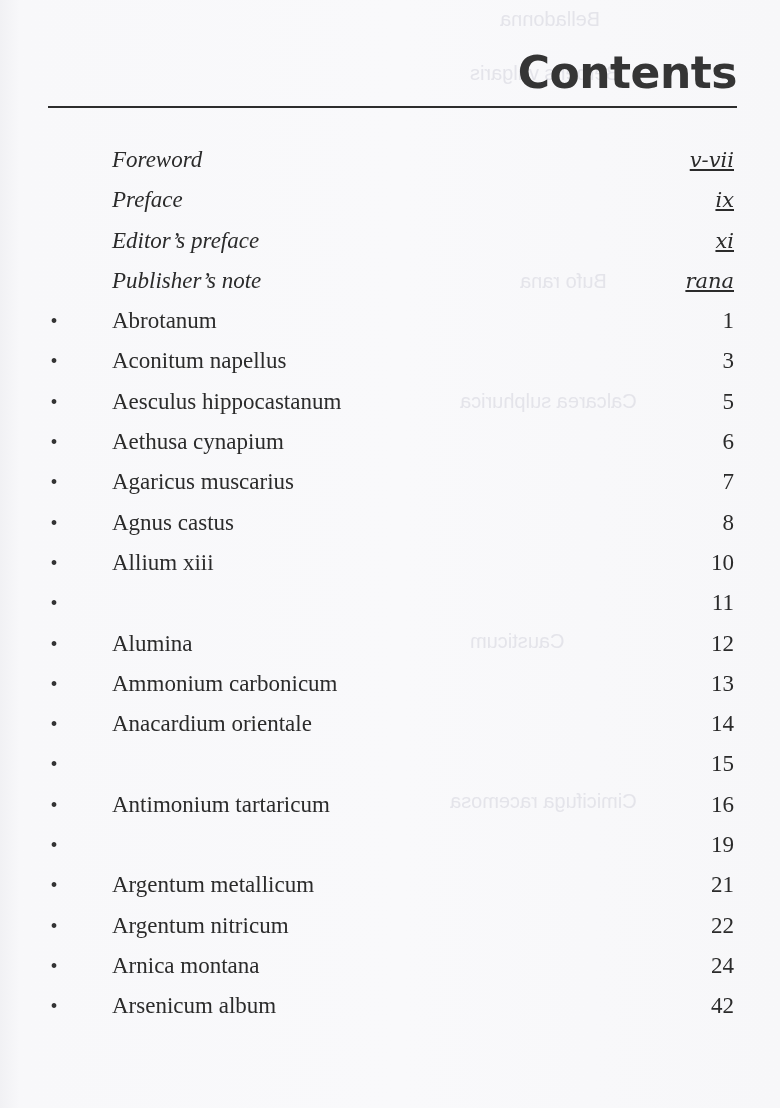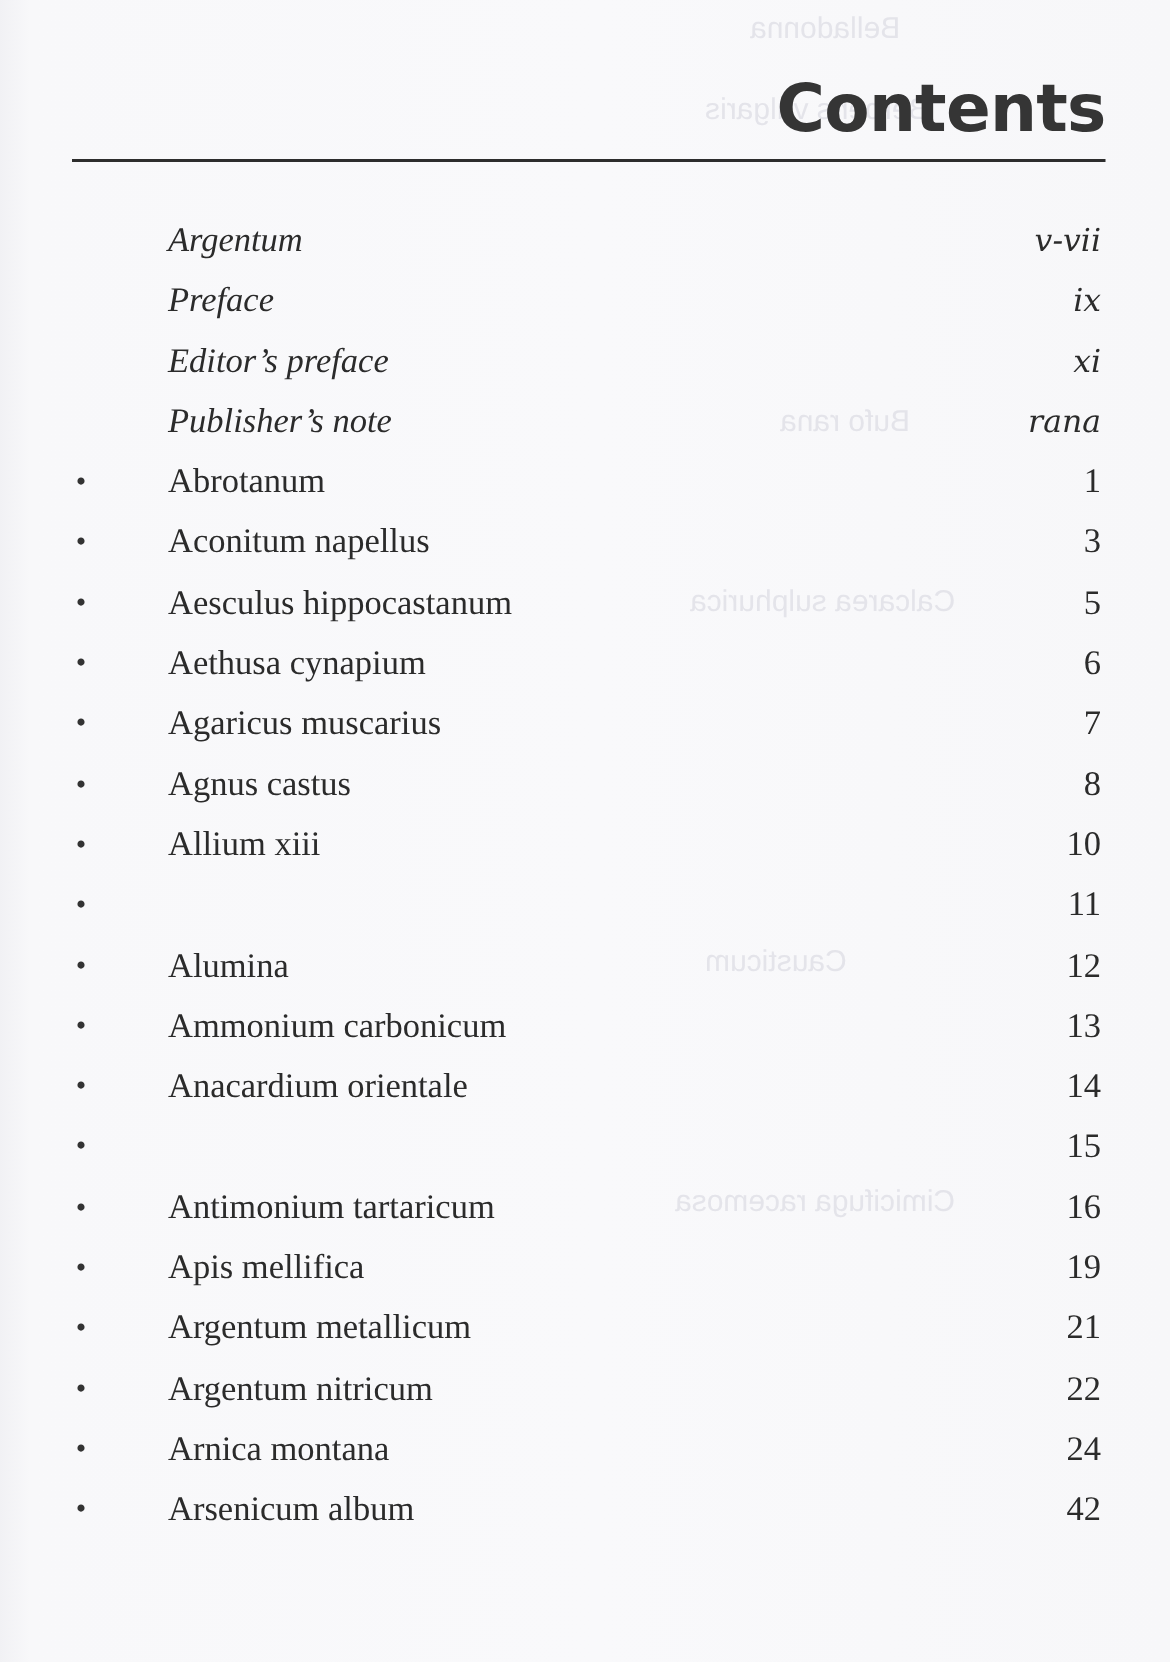--- a/index.html
+++ b/index.html
@@ -76,20 +76,21 @@
       white-space: nowrap;
       color: #2b2b2b;
     }
     .row.front .label {
       font-style: italic;
     }
     .row.front .page-num {
       font-family: "DejaVu Serif", "Liberation Serif", serif;
       font-style: italic;
       font-size: 21px;
+      text-decoration: underline;
     }
     .ghost {
       position: absolute;
       color: #e4e4ea;
       font-size: 20px;
       transform: scaleX(-1);
       white-space: nowrap;
       font-family: "Liberation Sans", sans-serif;
       pointer-events: none;
     }
@@ -105,21 +106,21 @@
   <div class="ghost" style="left:460px; top:390px;">Calcarea sulphurica</div>
   <div class="ghost" style="left:470px; top:630px;">Causticum</div>
   <div class="ghost" style="left:450px; top:790px;">Cimicifuga racemosa</div>
 
   <h1 class="title">Contents</h1>
   <div class="rule"></div>
 
   <div class="toc">
 
     <div class="row front">
-      <span class="label">Argentum</span>
+      <span class="label">Foreword</span>
       <span class="page-num">v-vii</span>
     </div>
     <div class="row front">
       <span class="label">Preface</span>
       <span class="page-num">ix</span>
     </div>
     <div class="row front">
       <span class="label">Editor’s preface</span>
       <span class="page-num">xi</span>
     </div>
@@ -186,21 +187,20 @@
       <span class="bullet">•</span>
       <span class="page-num">15</span>
     </div>
     <div class="row">
       <span class="bullet">•</span>
       <span class="label">Antimonium tartaricum</span>
       <span class="page-num">16</span>
     </div>
     <div class="row">
       <span class="bullet">•</span>
-      <span class="label">Apis mellifica</span>
       <span class="page-num">19</span>
     </div>
     <div class="row">
       <span class="bullet">•</span>
       <span class="label">Argentum metallicum</span>
       <span class="page-num">21</span>
     </div>
     <div class="row">
       <span class="bullet">•</span>
       <span class="label">Argentum nitricum</span>

